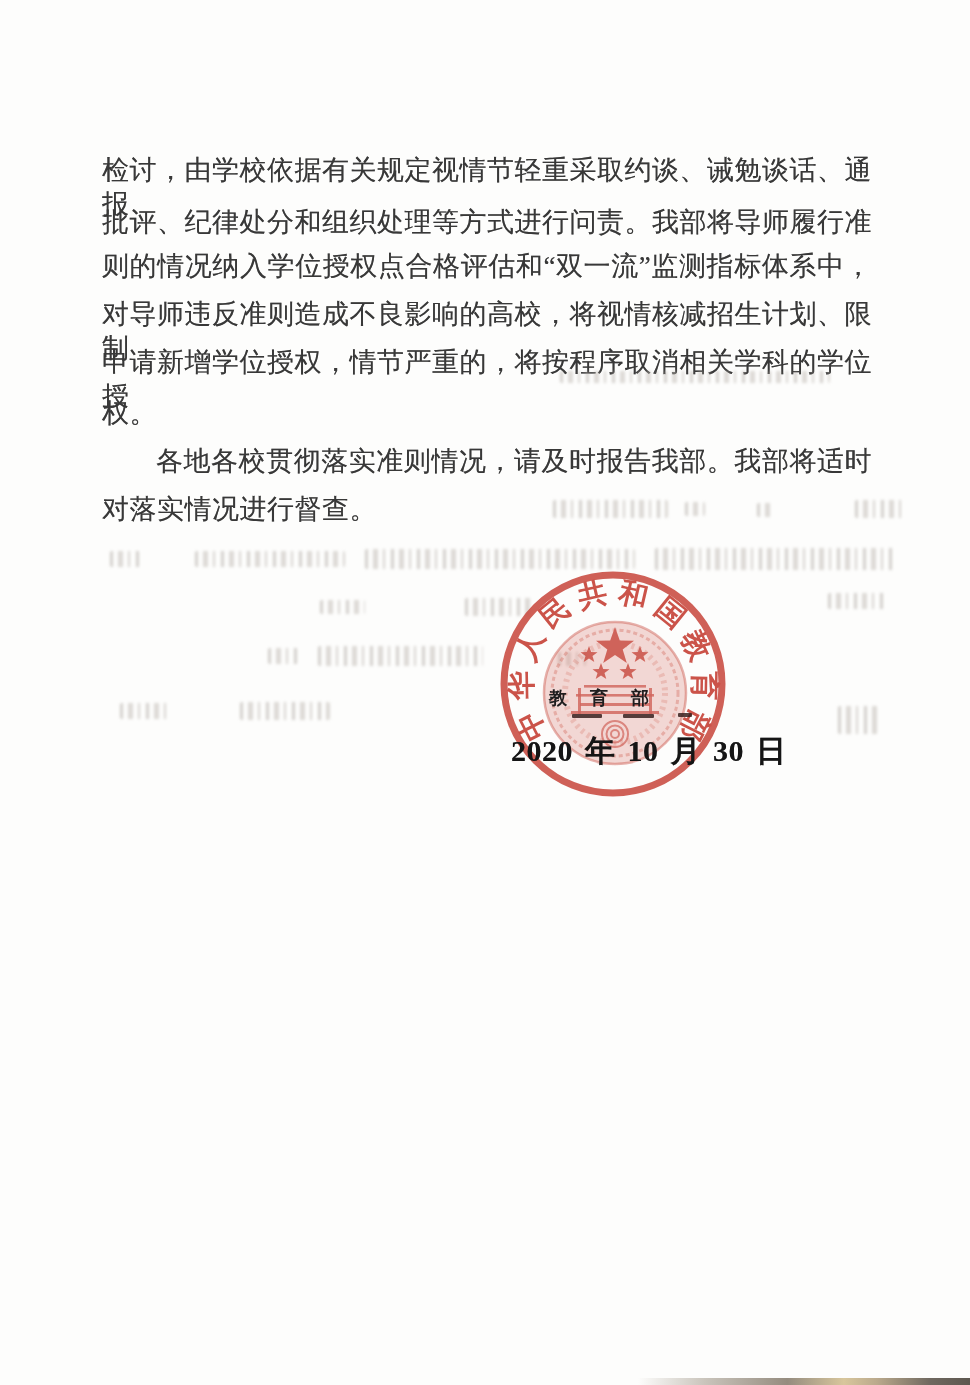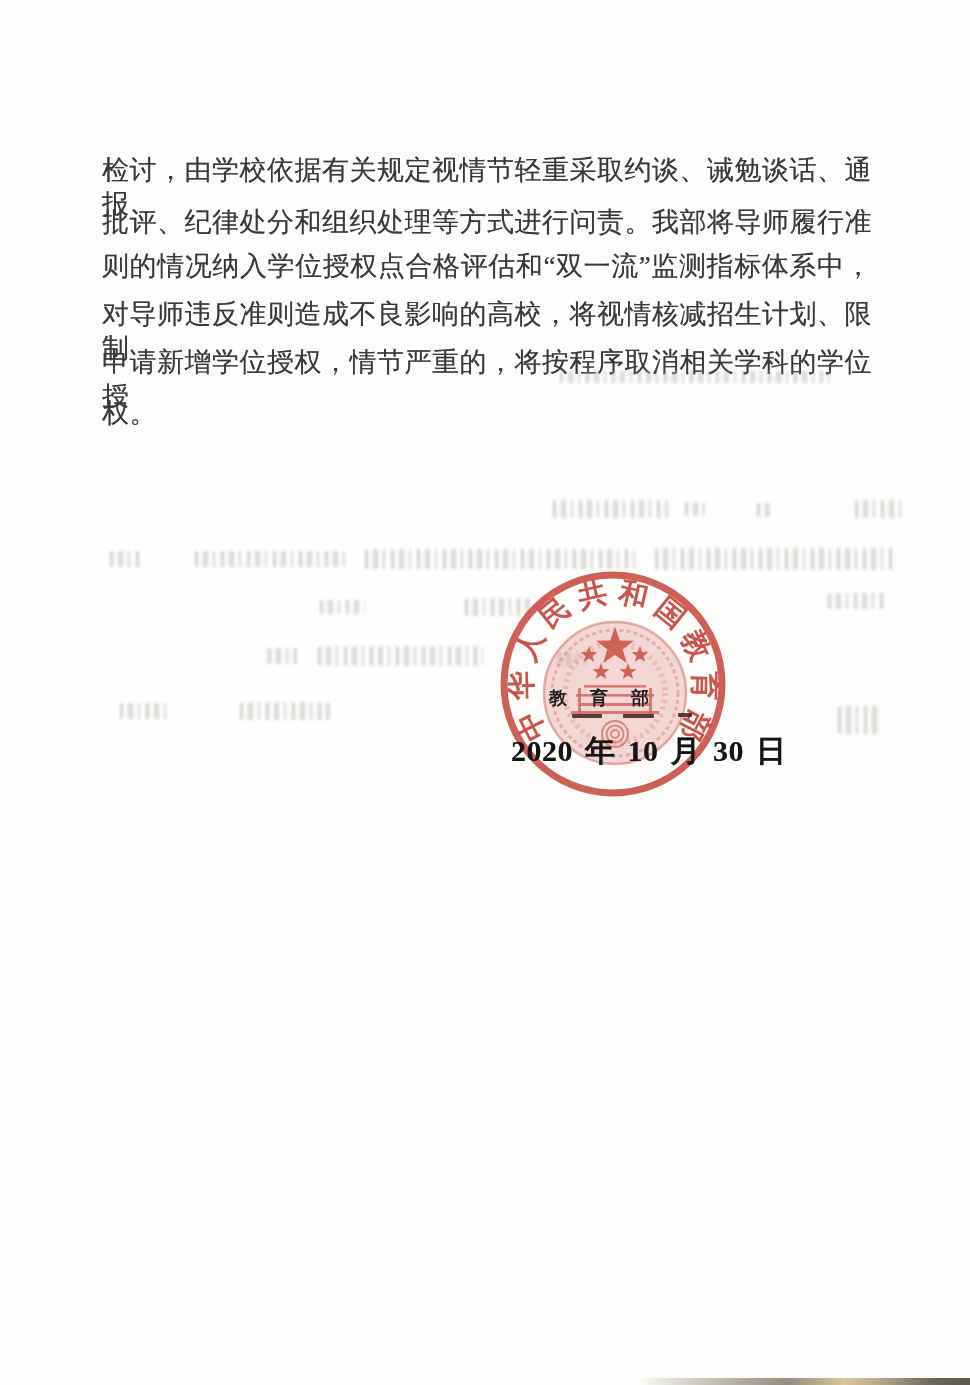--- a/index.html
+++ b/index.html
@@ -52,20 +52,22 @@
 <body>
 
 <div class="page">
 
   <div class="line just" style="top:153px">检讨，由学校依据有关规定视情节轻重采取约谈、诫勉谈话、通报</div>
   <div class="line just" style="top:205px">批评、纪律处分和组织处理等方式进行问责。我部将导师履行准</div>
   <div class="line just" style="top:297px">对导师违反准则造成不良影响的高校，将视情核减招生计划、限制</div>
   <div class="line just" style="top:249px">则的情况纳入学位授权点合格评估和“双一流”监测指标体系中，</div>
   <div class="line just" style="top:345px">申请新增学位授权，情节严重的，将按程序取消相关学科的学位授</div>
   <div class="line" style="top:396px">权。</div>
+  <div class="line just indent" style="top:444px">各地各校贯彻落实准则情况，请及时报告我部。我部将适时</div>
+  <div class="line" style="top:492px">对落实情况进行督查。</div>
 
   <div id="ghosts">
       <div class="ghost" style="left: 110px; top: 551px; width: 30px; height: 16px;"></div>
       <div class="ghost" style="left: 195px; top: 551px; width: 150px; height: 16px;"></div>
       <div class="ghost" style="left: 365px; top: 549px; width: 270px; height: 20px;"></div>
       <div class="ghost" style="left: 655px; top: 548px; width: 240px; height: 22px;"></div>
       <div class="ghost" style="left: 320px; top: 600px; width: 45px; height: 14px;"></div>
       <div class="ghost" style="left: 465px; top: 598px; width: 70px; height: 18px;"></div>
       <div class="ghost" style="left: 828px; top: 593px; width: 58px; height: 16px;"></div>
       <div class="ghost" style="left: 268px; top: 648px; width: 30px; height: 16px;"></div>

